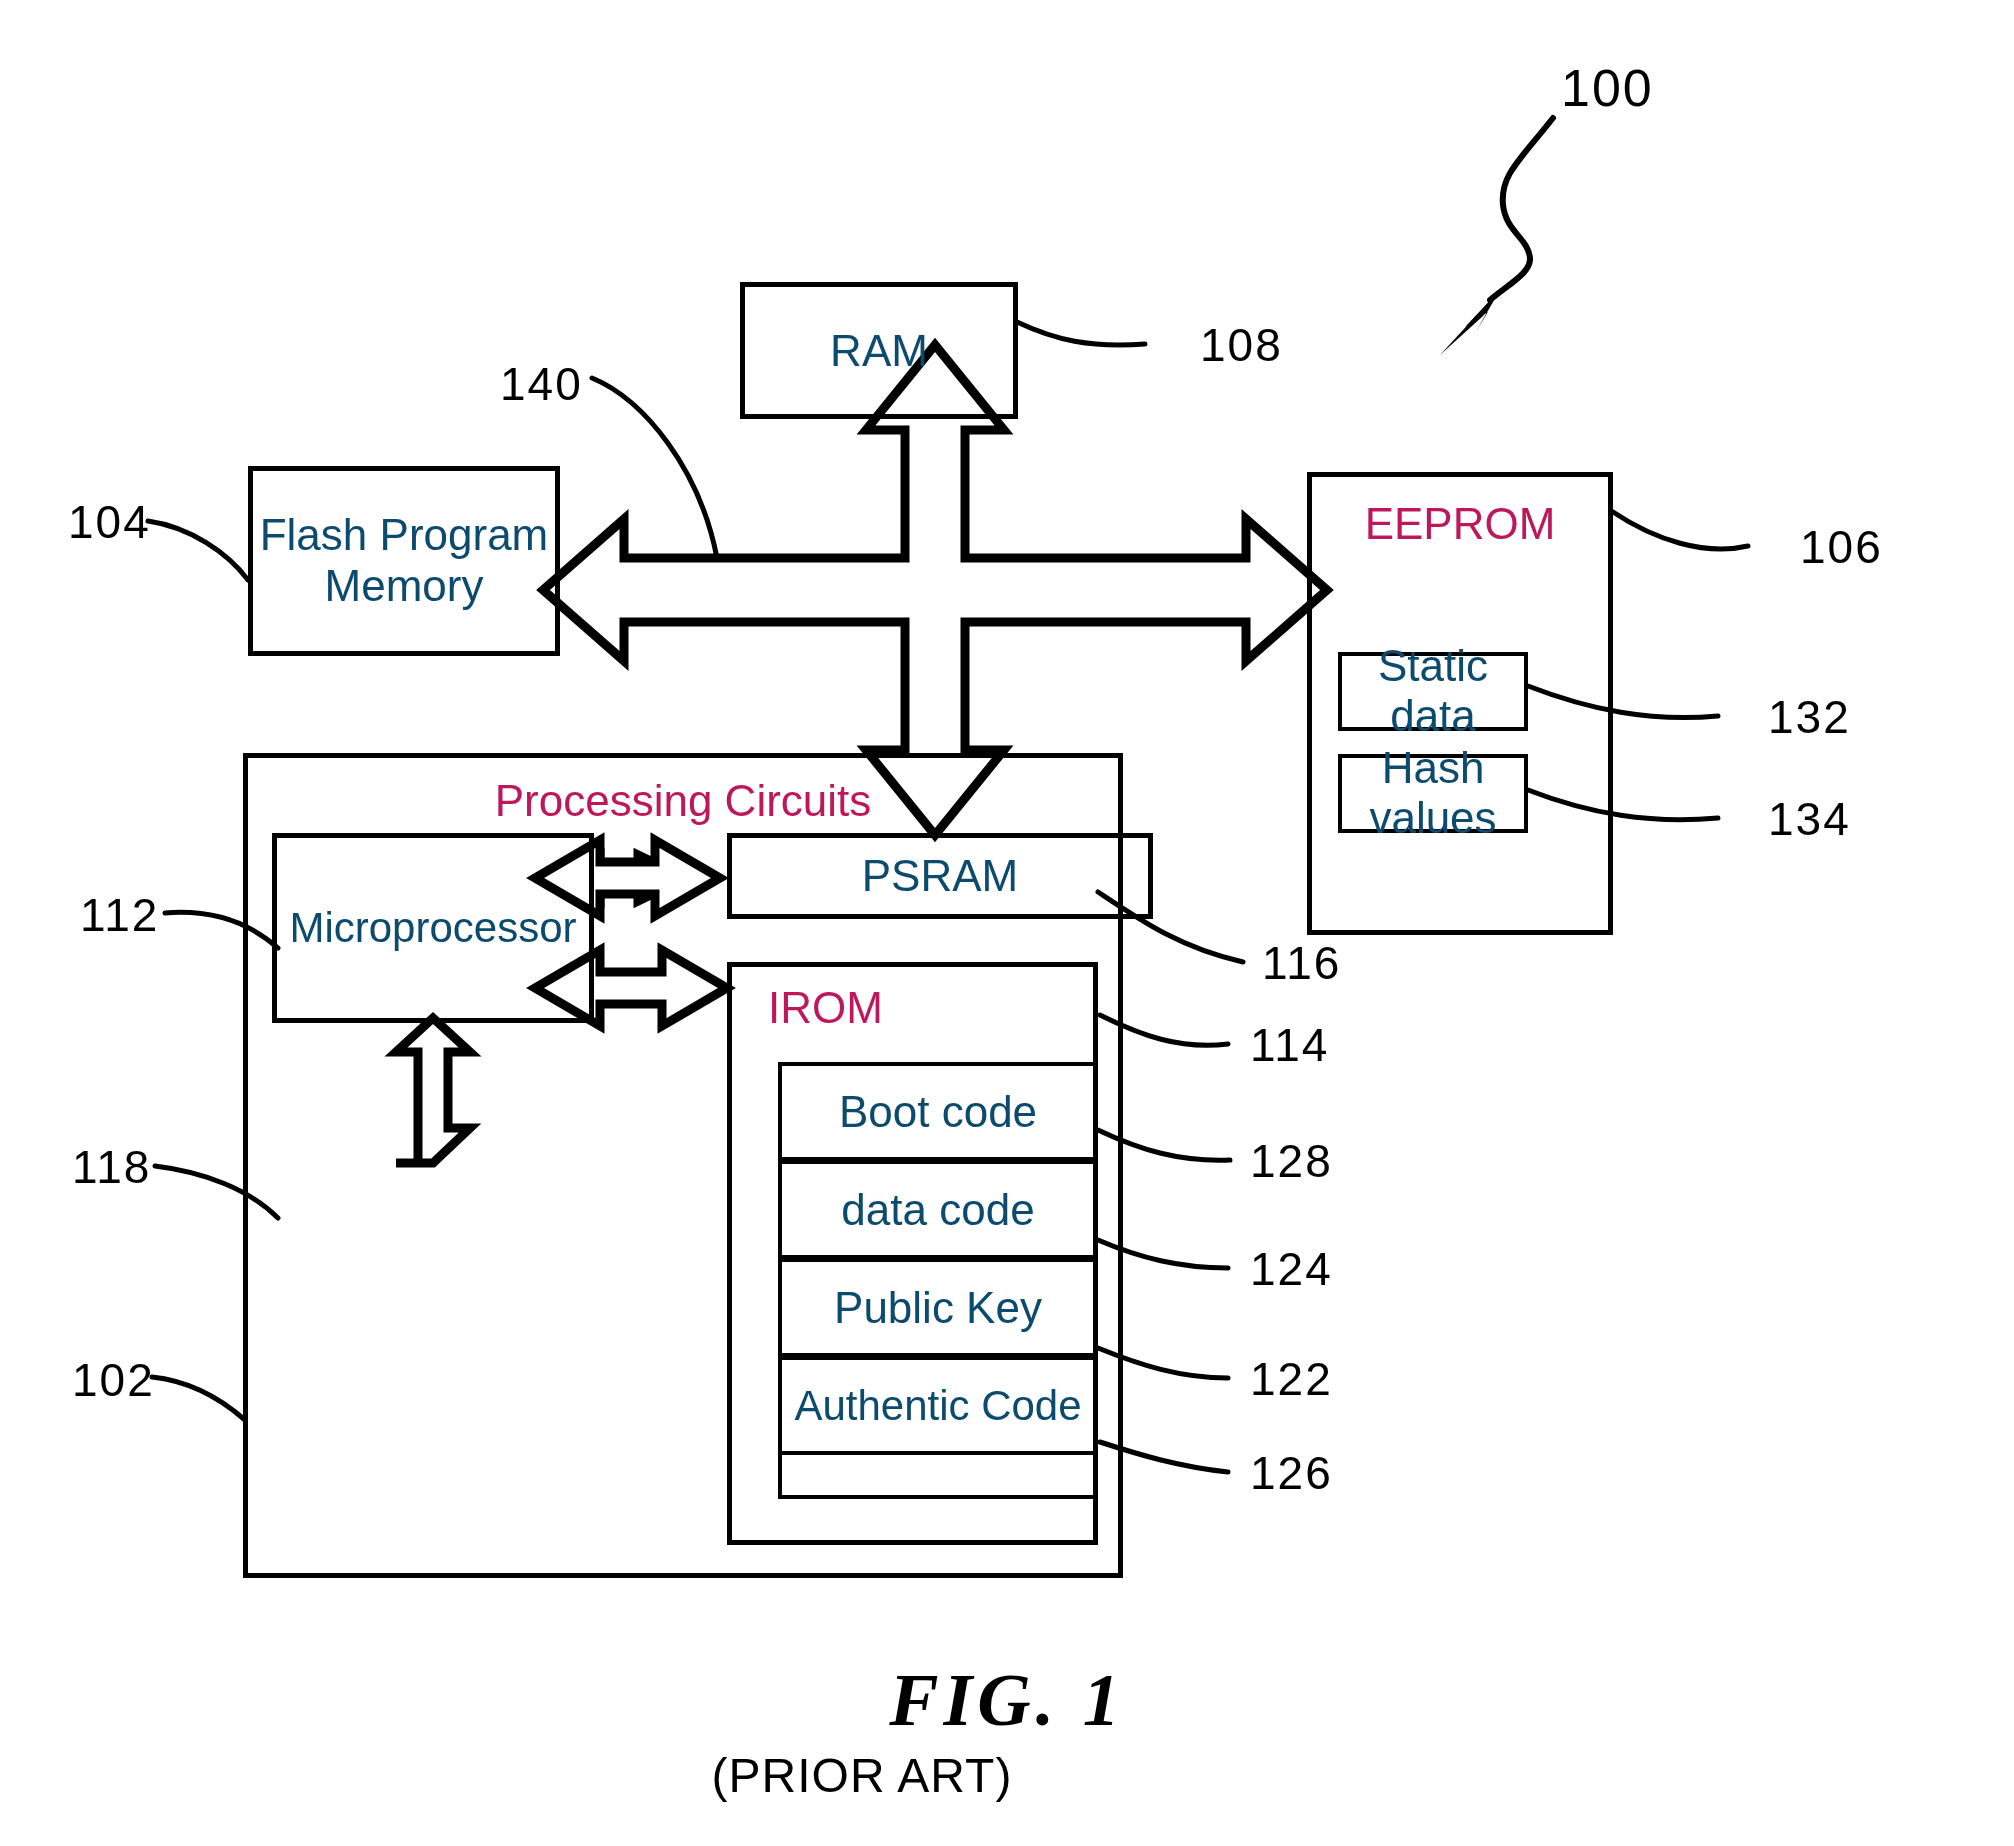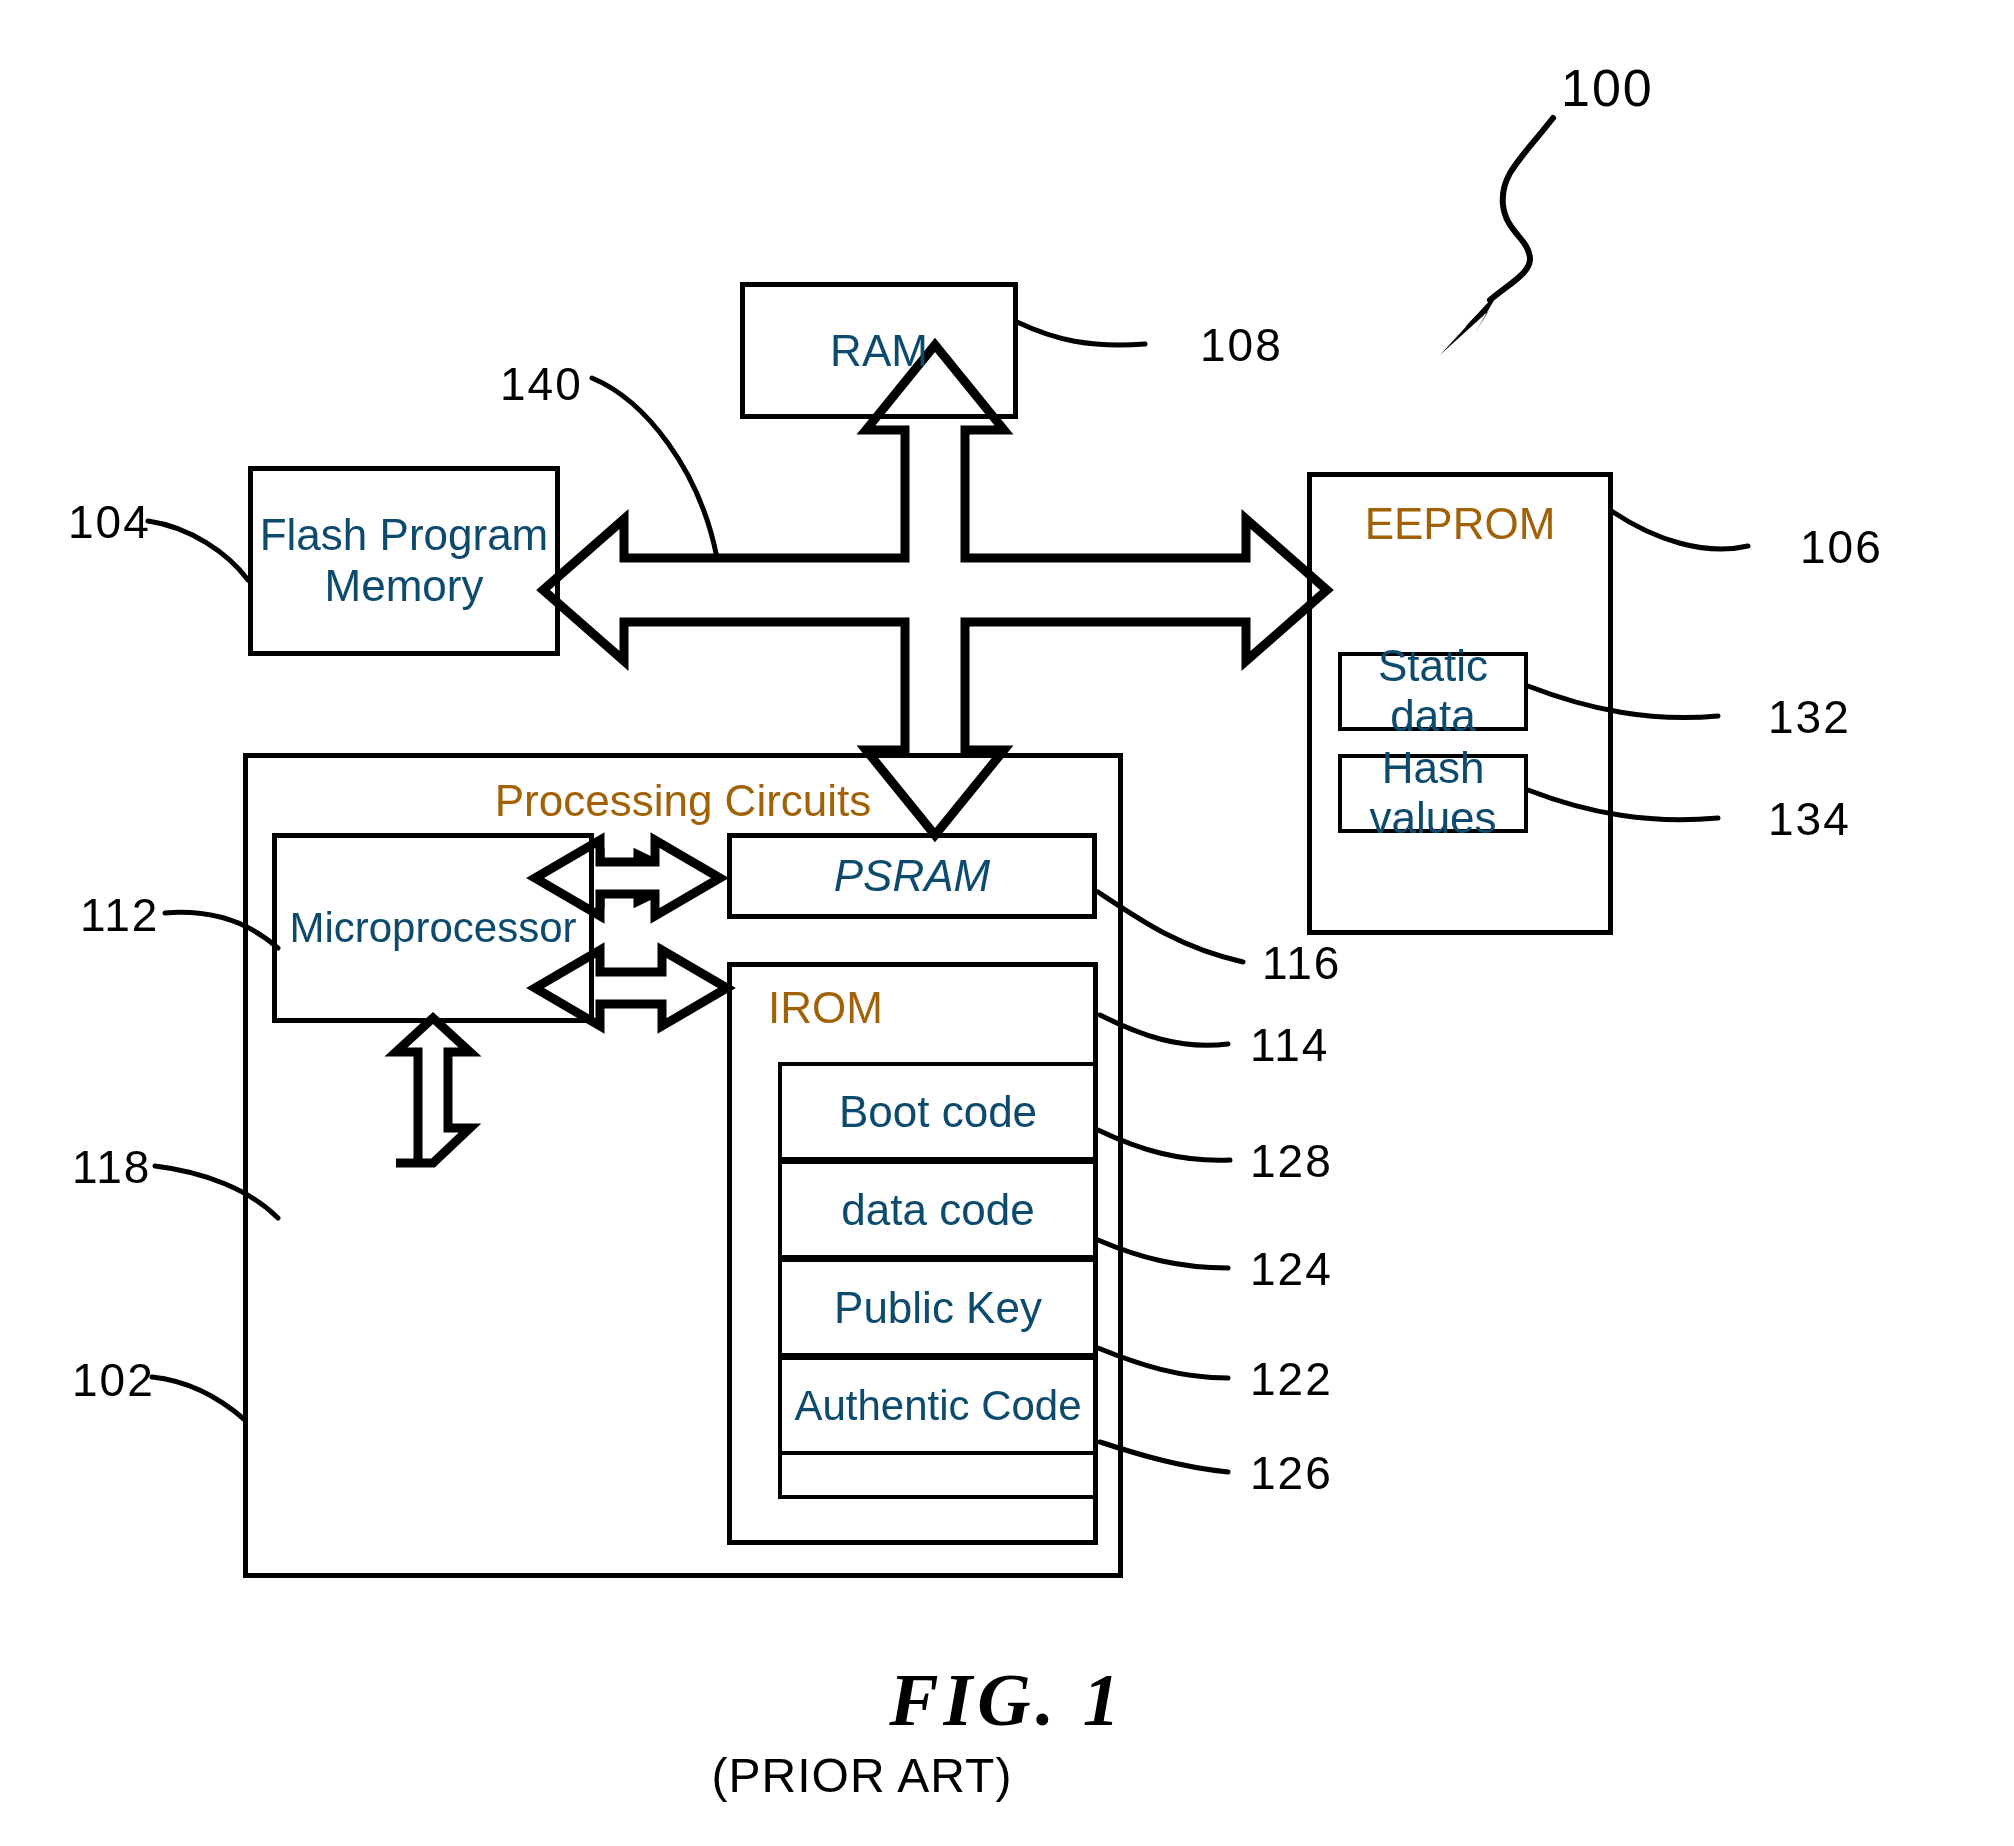--- a/index.html
+++ b/index.html
@@ -44,21 +44,21 @@
     white-space: nowrap;
     color: #000;
   }
   .boxlabel {
     position: absolute;
     width: 100%;
     text-align: center;
     font-family: "Liberation Sans", sans-serif;
     font-size: 44px;
     line-height: 1.14;
-    color: #a16207;
+    color: #be185d;
     pointer-events: none;
   }
   .center-box-text {
     position: absolute;
     left: 0; right: 0; top: 50%;
     transform: translateY(-50%);
     text-align: center;
     font-family: "Liberation Sans", sans-serif;
     font-size: 44px;
     line-height: 1.15;
@@ -228,21 +228,21 @@
   </div>
 
   <div class="box" style="left:243px; top:753px; width:880px; height:825px;">
     <div class="boxlabel" style="top:18px;">Processing  Circuits</div>
   </div>
 
   <div class="box" style="left:272px; top:833px; width:322px; height:190px;">
     <div class="center-box-text" style="font-size:42px;">Microprocessor</div>
   </div>
 
-  <div class="box" style="left:727px; top:833px; width:370px; height:86px;font-style:italic;">
+  <div class="box" style="left:727px; top:833px; width:426px; height:86px;">
     <div class="center-box-text">PSRAM</div>
   </div>
 
   <div class="box" style="left:727px; top:962px; width:371px; height:583px;">
     <div class="boxlabel" style="top:16px; text-align:left; padding-left:36px; width:auto;">IROM</div>
   </div>
 
   <div class="box-thin" style="left:778px; top:1062px; width:320px; height:437px;">
   </div>
 

